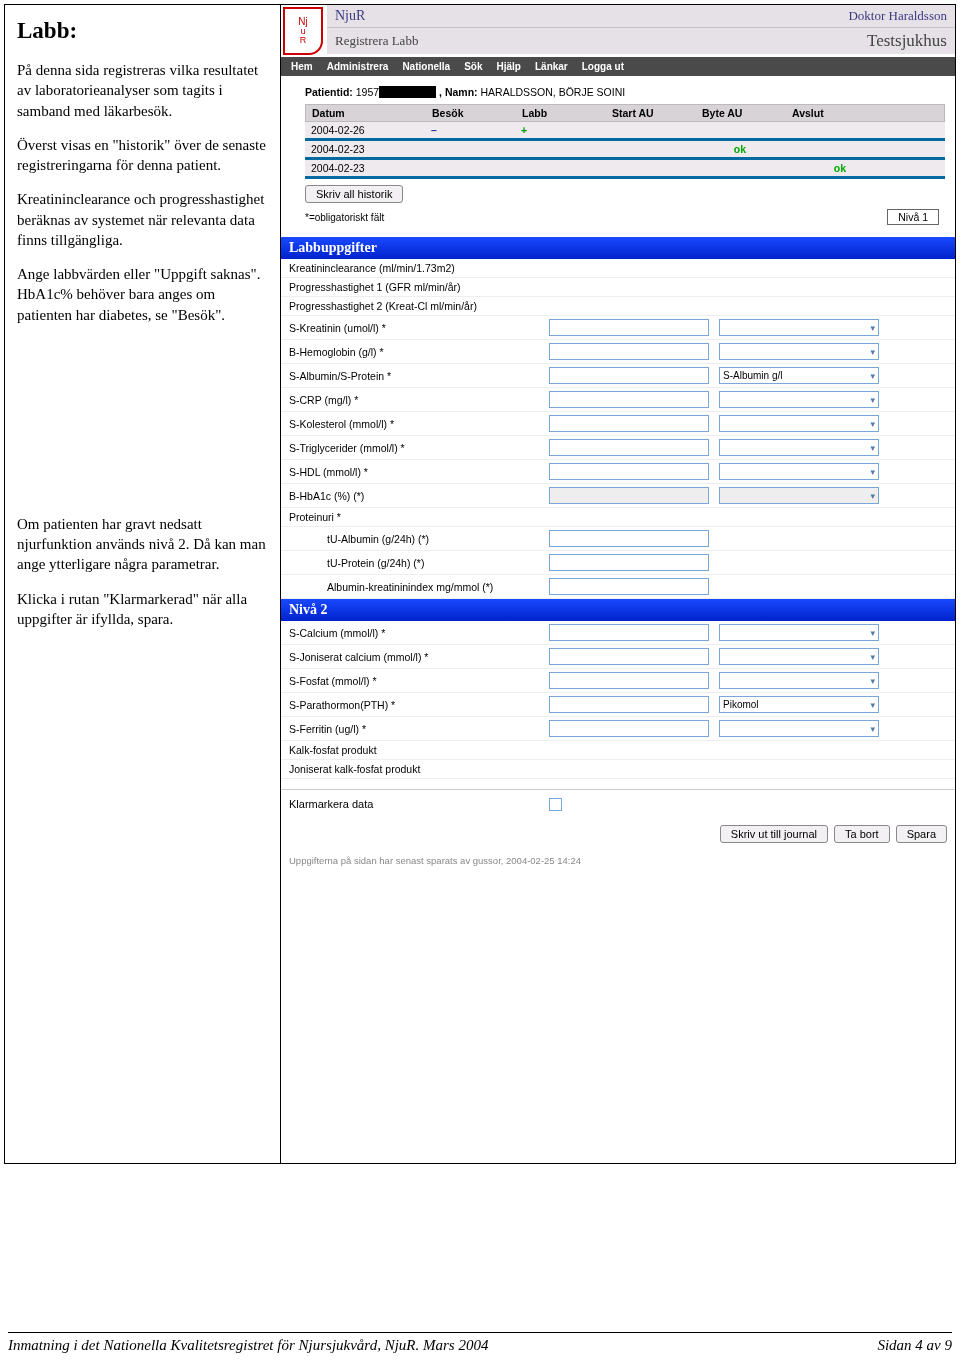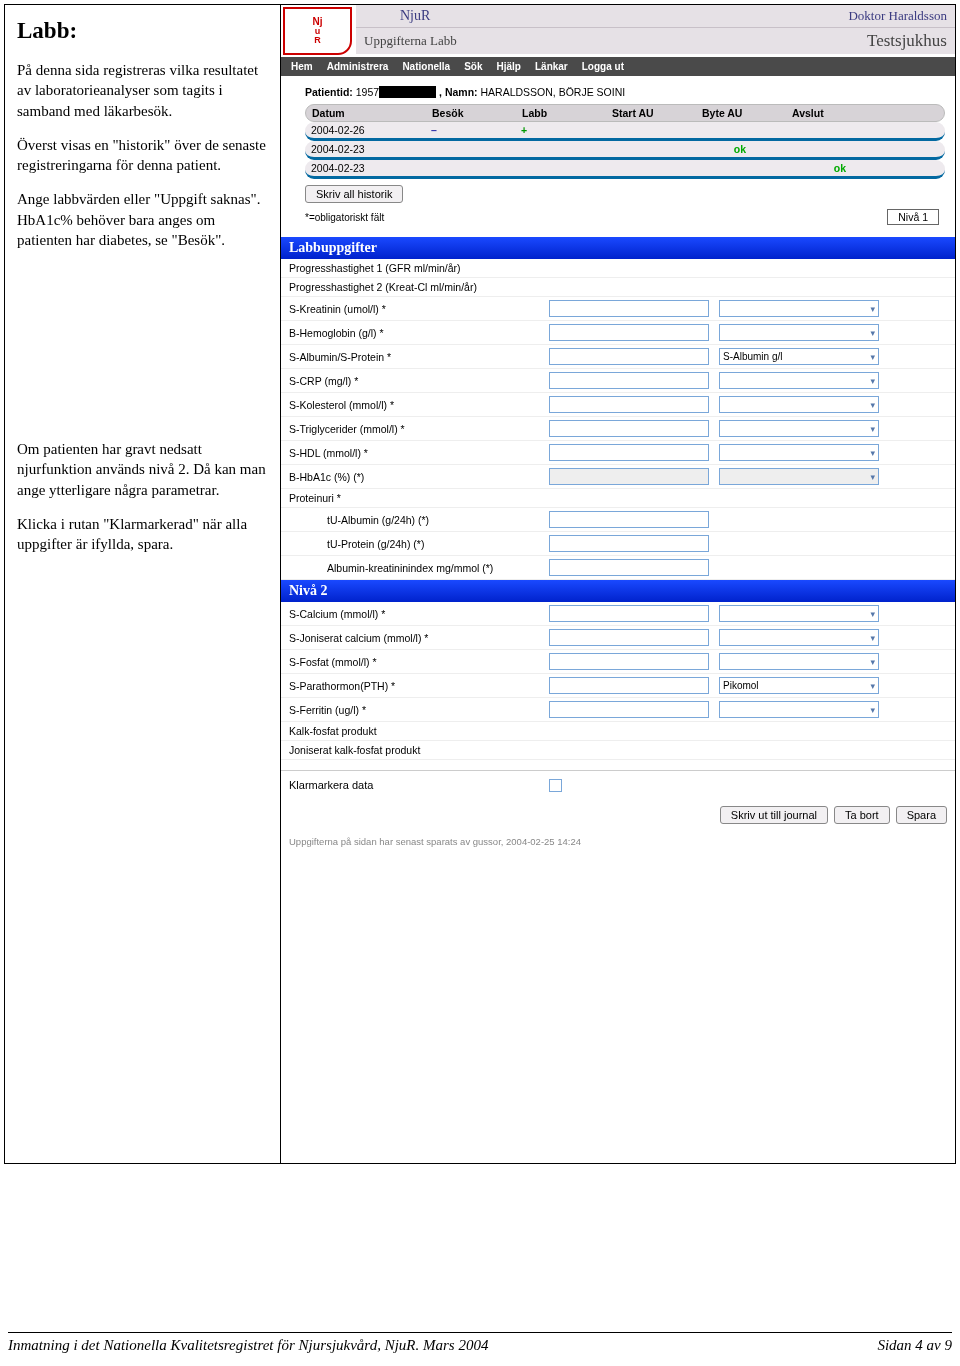--- a/index.html
+++ b/index.html
@@ -39,56 +39,55 @@
     font-size: 10px;
     background: #fff;
   }
   
   .app-head {
     display: flex;
     align-items: stretch;
     background: #fff;
   }
   .logo-box {
-    width: 69px; height: 48px;
+    width: 40px; height: 48px;
     border: 2px solid #c00;
     border-radius: 0 0 14px 0;
     margin: 2px 4px 2px 2px;
     display:flex; flex-direction:column; align-items:center; justify-content:center;
-    font-weight:bold; color:#c00; font-size:9px; line-height:1;
+    font-weight:normal; color:#c00; font-size:9px; line-height:1;
   }
   .logo-box .nj { font-size:10px; }
   .head-rows { flex:1; display:flex; flex-direction:column; }
   .head-row1, .head-row2 {
     display:flex; justify-content:space-between; align-items:center;
     padding: 3px 8px;
   }
   .head-row1 { background:#e6e1e6; border-bottom:1px solid #c8c0c8; }
   .head-row2 { background:#e6e1e6; }
-  .app-title { color:#3a3a80; font-size:14px; font-family:Georgia,serif;margin-left:36px; }
+  .app-title { color:#3a3a80; font-size:14px; font-family:Georgia,serif; }
   .doctor { color:#3a3a80; font-size:13px; font-family:Georgia,serif; }
   .subtitle { color:#444; font-size:13px; font-family:Georgia,serif; }
   .hospital { color:#444; font-size:17px; font-family:Georgia,serif; }
   .menubar {
     background:#4a4a4a; color:#fff;
     display:flex; gap:14px; padding:4px 10px;
     font-size:10px; font-weight:bold;
   }
   .menubar span { cursor:default; }
   .content { padding: 6px 6px 4px 6px; }
   .patient-line { padding: 4px 2px 6px 18px; font-size:10.5px; }
   .patient-line b { font-weight:bold; }
   .redact { background:#000; color:#000; padding:0 18px; }
   
   .hist { width: 640px; margin-left:18px; }
   .hist-head, .hist-row {
     display:grid;
     grid-template-columns: 120px 90px 90px 90px 90px 110px;
     font-size:10.5px;
-    border-radius:9px;
   }
   .hist-head { background:#d7d3d7; border:1px solid #bbb; }
   .hist-head div { padding:2px 6px; font-weight:bold; }
   .hist-row { background:#eeeaee; border-bottom:3px solid #0369a1; }
   .hist-row div { padding:2px 6px; }
   .ok { color:#0a0; font-weight:bold; text-align:center; }
   .plus { color:#090; font-weight:bold; }
   .minus { color:#33a; font-weight:bold; }
   .btn {
     font-family: Arial, sans-serif; font-size:11px;
@@ -151,40 +150,41 @@
 </style>
 </head>
 <body>
 
 <div class="page-frame">
 
   <div class="left-col">
     <h1>Labb:</h1>
     <p>På denna sida registreras vilka resultatet av laboratorieanalyser som tagits i samband med läkarbesök.</p>
     <p>Överst visas en "historik" över de senaste registreringarna för denna patient.</p>
+    <p>Kreatininclearance och progresshastighet beräknas av systemet när relevanta data finns tillgängliga.</p>
     <p>Ange labbvärden eller "Uppgift saknas". HbA1c% behöver bara anges om patienten har diabetes, se "Besök".</p>
     <div class="spacer-large"></div>
     <p>Om patienten har gravt nedsatt njurfunktion används nivå 2. Då kan man ange ytterligare några parametrar.</p>
     <p>Klicka i rutan "Klarmarkerad" när alla uppgifter är ifyllda, spara.</p>
   </div>
 
   <div class="right-col">
     <div class="app-head">
       <div class="logo-box">
         <span class="nj">Nj</span>
           <span>u</span>
           <span>R</span>
       </div>
       <div class="head-rows">
         <div class="head-row1">
           <span class="app-title">NjuR</span>
           <span class="doctor">Doktor Haraldsson</span>
         </div>
         <div class="head-row2">
-          <span class="subtitle">Uppgifterna Labb</span>
+          <span class="subtitle">Registrera Labb</span>
           <span class="hospital">Testsjukhus</span>
         </div>
       </div>
     </div>
     <div class="menubar">
       <span>Hem</span>
       <span>Administrera</span>
       <span>Nationella</span>
       <span>Sök</span>
       <span>Hjälp</span>
@@ -238,20 +238,26 @@
         <button class="btn">Skriv all historik</button>
       </div>
       <div class="oblig-row">
         <span>*=obligatoriskt fält</span>
         <span class="nivabox">Nivå 1</span>
       </div>
     </div>
 
     <div class="bar">Labbuppgifter</div>
     <div id="fields1-host">
+        <div class="form-row">
+          <label>Kreatininclearance (ml/min/1.73m2)</label>
+          <div></div>
+          <div></div>
+          <div></div>
+        </div>
         <div class="form-row">
           <label>Progresshastighet 1 (GFR ml/min/år)</label>
           <div></div>
           <div></div>
           <div></div>
         </div>
         <div class="form-row">
           <label>Progresshastighet 2 (Kreat-Cl ml/min/år)</label>
           <div></div>
           <div></div>

